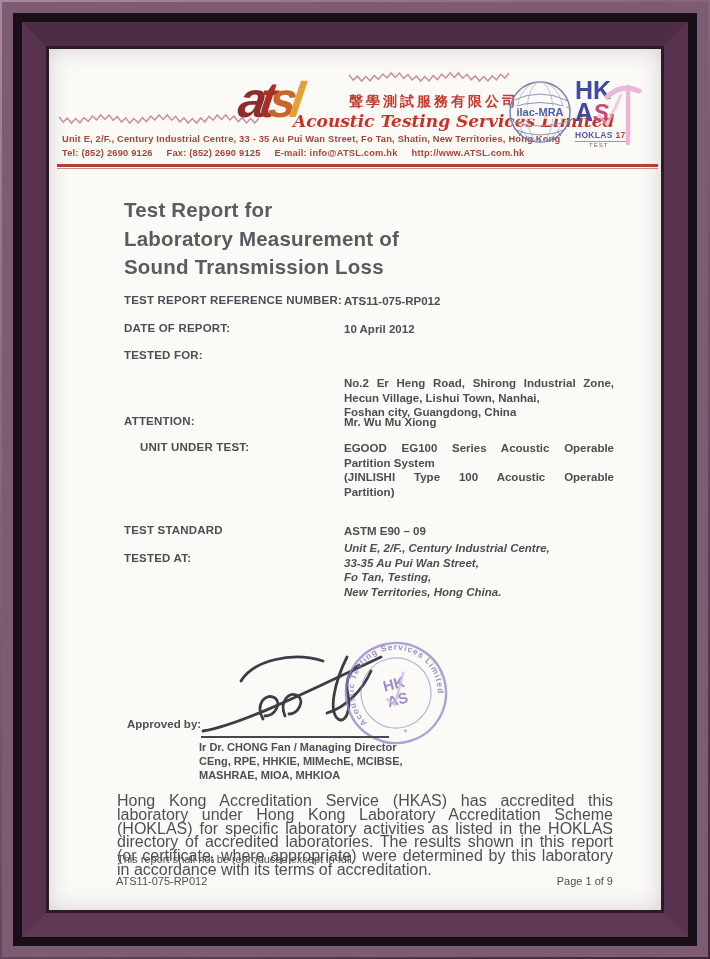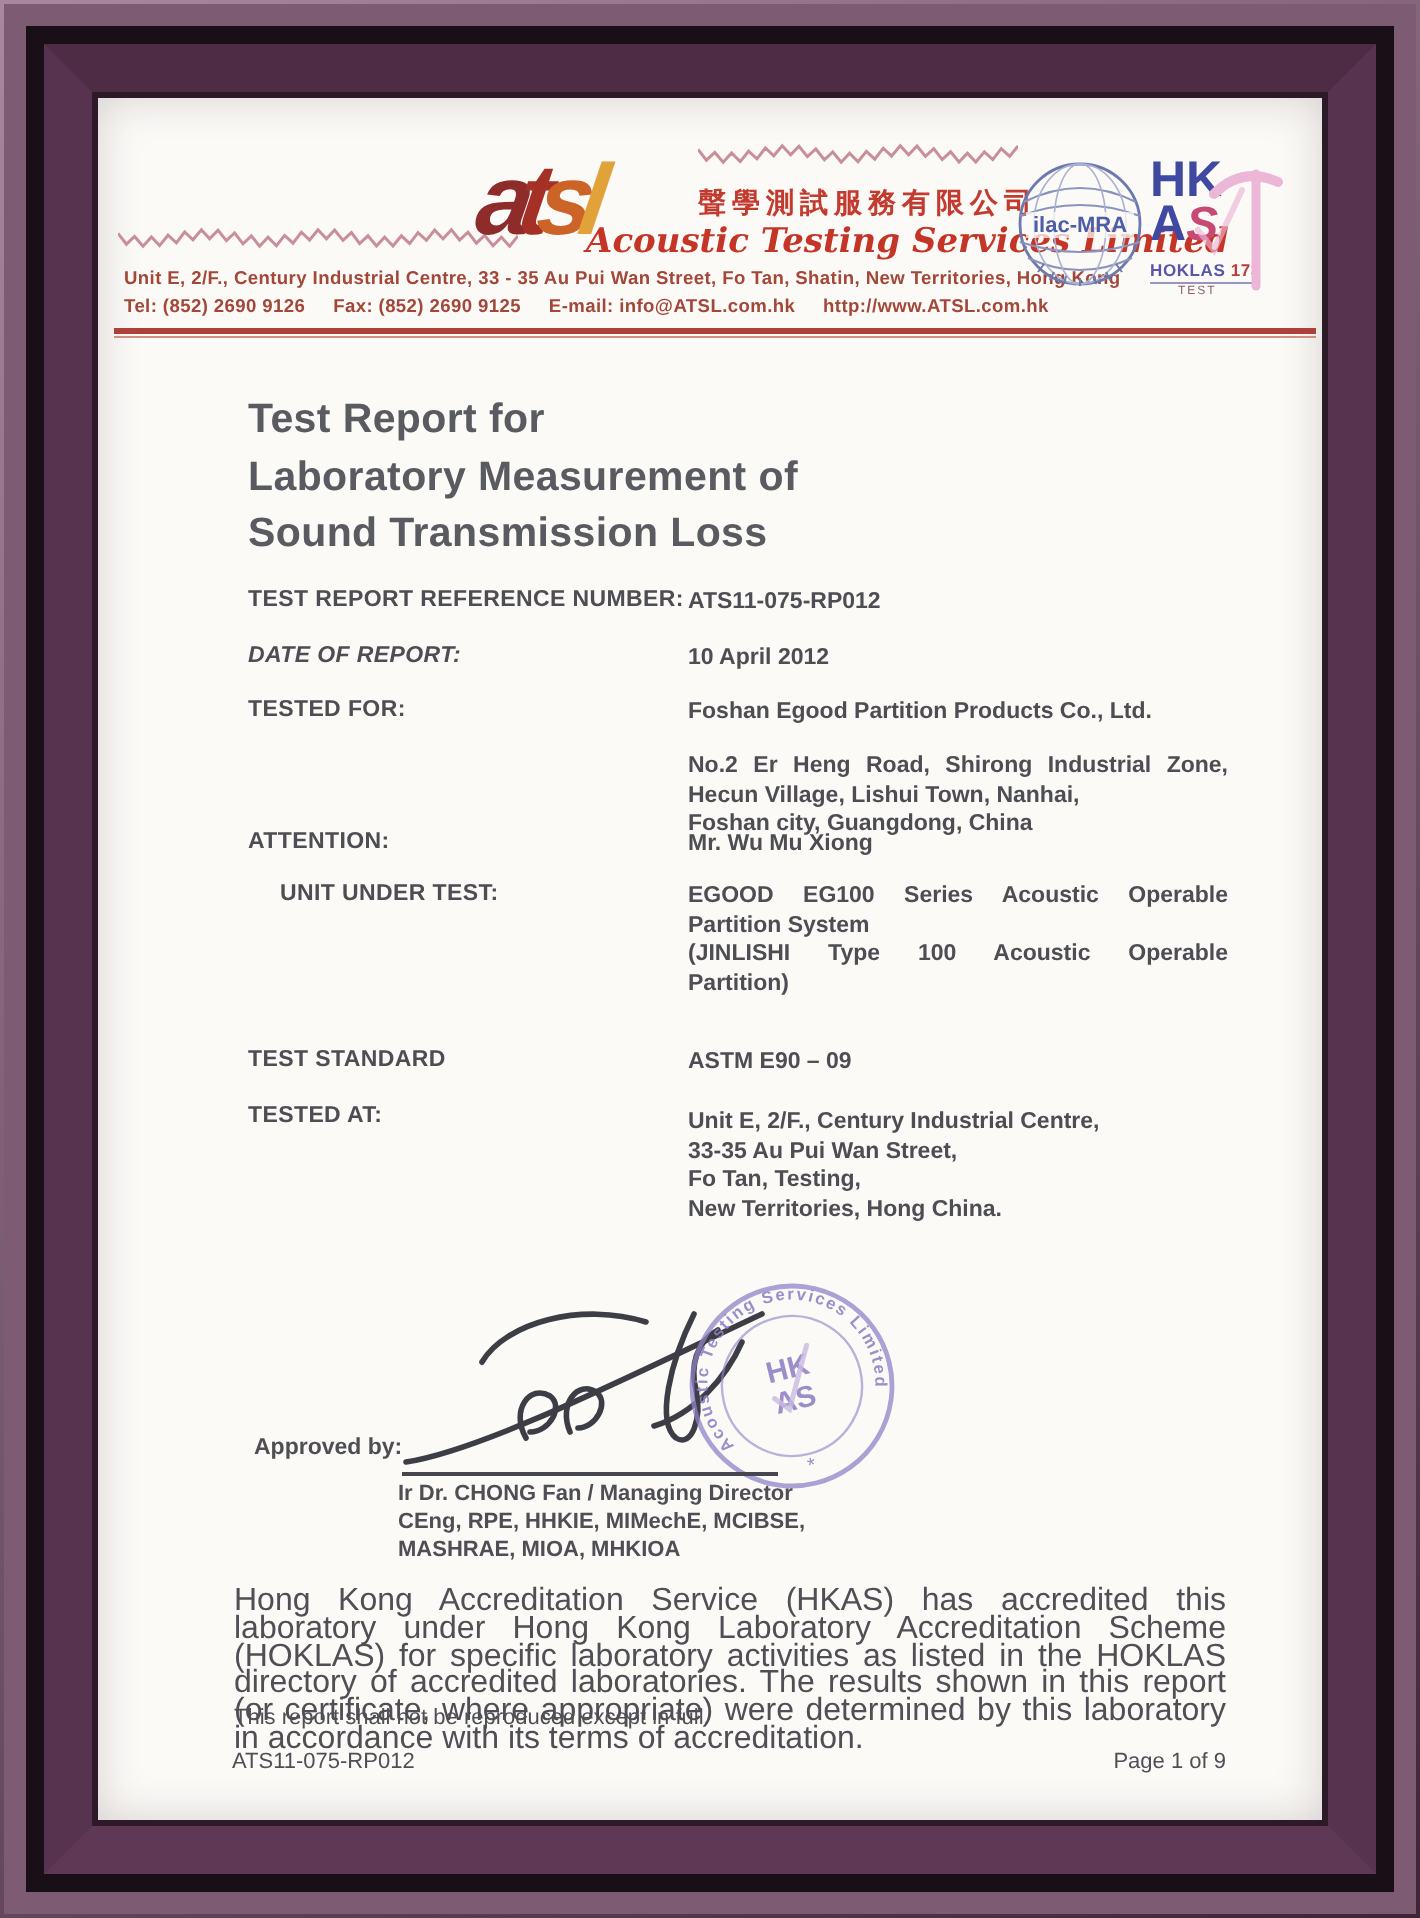--- a/index.html
+++ b/index.html
@@ -119,25 +119,24 @@
 
       <div class="abs title">
         <div>Test Report for</div>
         <div>Laboratory Measurement of</div>
         <div>Sound Transmission Loss</div>
       </div>
 
       <div class="lbl" style="top:245px;">TEST REPORT REFERENCE NUMBER:</div>
       <div class="val" style="top:245px;">ATS11-075-RP012</div>
 
-      <div class="lbl" style="top:273px;font-style:italic;">DATE OF REPORT:</div>
+      <div class="lbl" style="top:273px;">DATE OF REPORT:</div>
       <div class="val" style="top:273px;">10 April 2012</div>
 
       <div class="lbl" style="top:300px;text-align:center;">TESTED FOR:</div>
-      <div class="val" style="top:300px;">Foshan Egood Partition Products Co., Ltd.</div>
 
       <div class="val" style="top:327px;">
         <div class="jl">No.2 Er Heng Road, Shirong Industrial Zone,</div>
         <div>Hecun Village, Lishui Town, Nanhai,</div>
         <div>Foshan city, Guangdong, China</div>
       </div>
 
       <div class="lbl" style="top:366px;text-align:right;">ATTENTION:</div>
       <div class="val" style="top:366px;">Mr. Wu Mu Xiong</div>
 
@@ -146,21 +145,21 @@
         <div class="jl">EGOOD EG100 Series Acoustic Operable</div>
         <div>Partition System</div>
         <div class="jl">(JINLISHI Type 100 Acoustic Operable</div>
         <div>Partition)</div>
       </div>
 
       <div class="lbl" style="top:475px;">TEST STANDARD</div>
       <div class="val" style="top:475px;">ASTM E90 – 09</div>
 
       <div class="lbl" style="top:503px;">TESTED AT:</div>
-      <div class="val" style="top:505px;">
+      <div class="val" style="top:492px;font-style:italic;">
         <div>Unit E, 2/F., Century Industrial Centre,</div>
         <div>33-35 Au Pui Wan Street,</div>
         <div>Fo Tan, Testing,</div>
         <div>New Territories, Hong China.</div>
       </div>
 
       <div class="abs approved">Approved by:</div>
 
       <svg class="abs" style="left:148px;top:596px;" width="192" height="94" viewBox="0 0 192 94">
         <g fill="none" stroke="#3d3d45" stroke-width="2.8" stroke-linecap="round">

